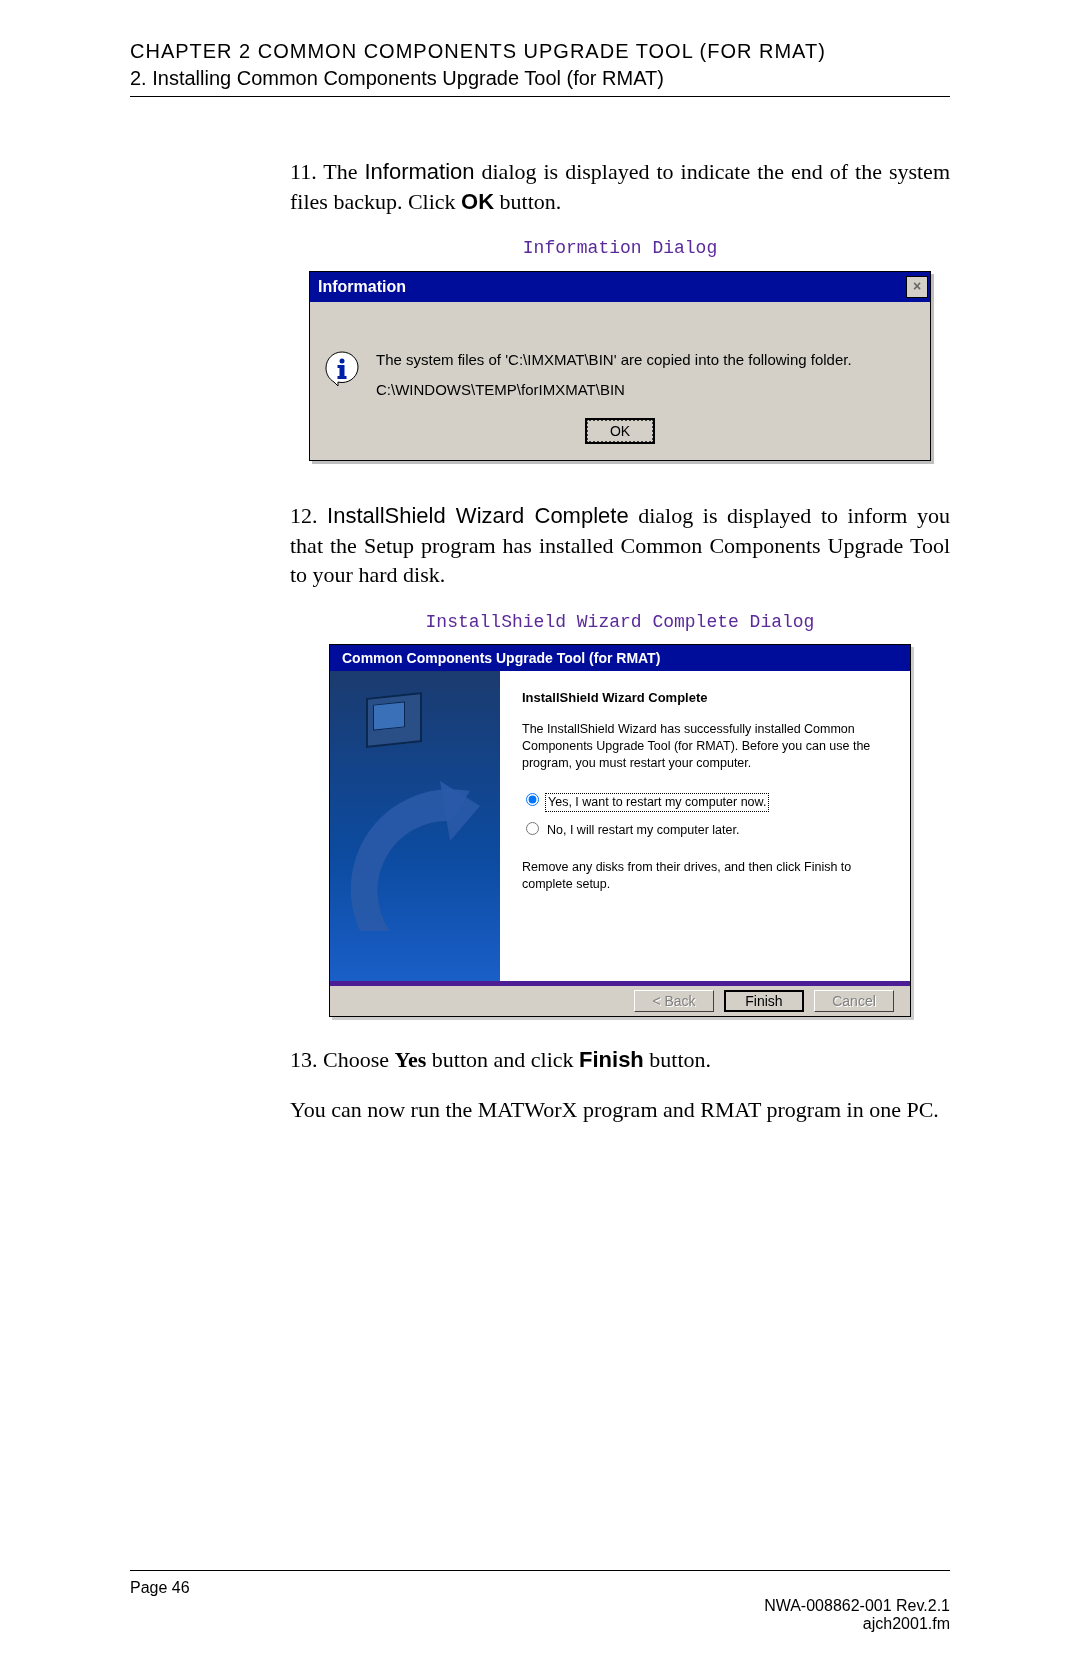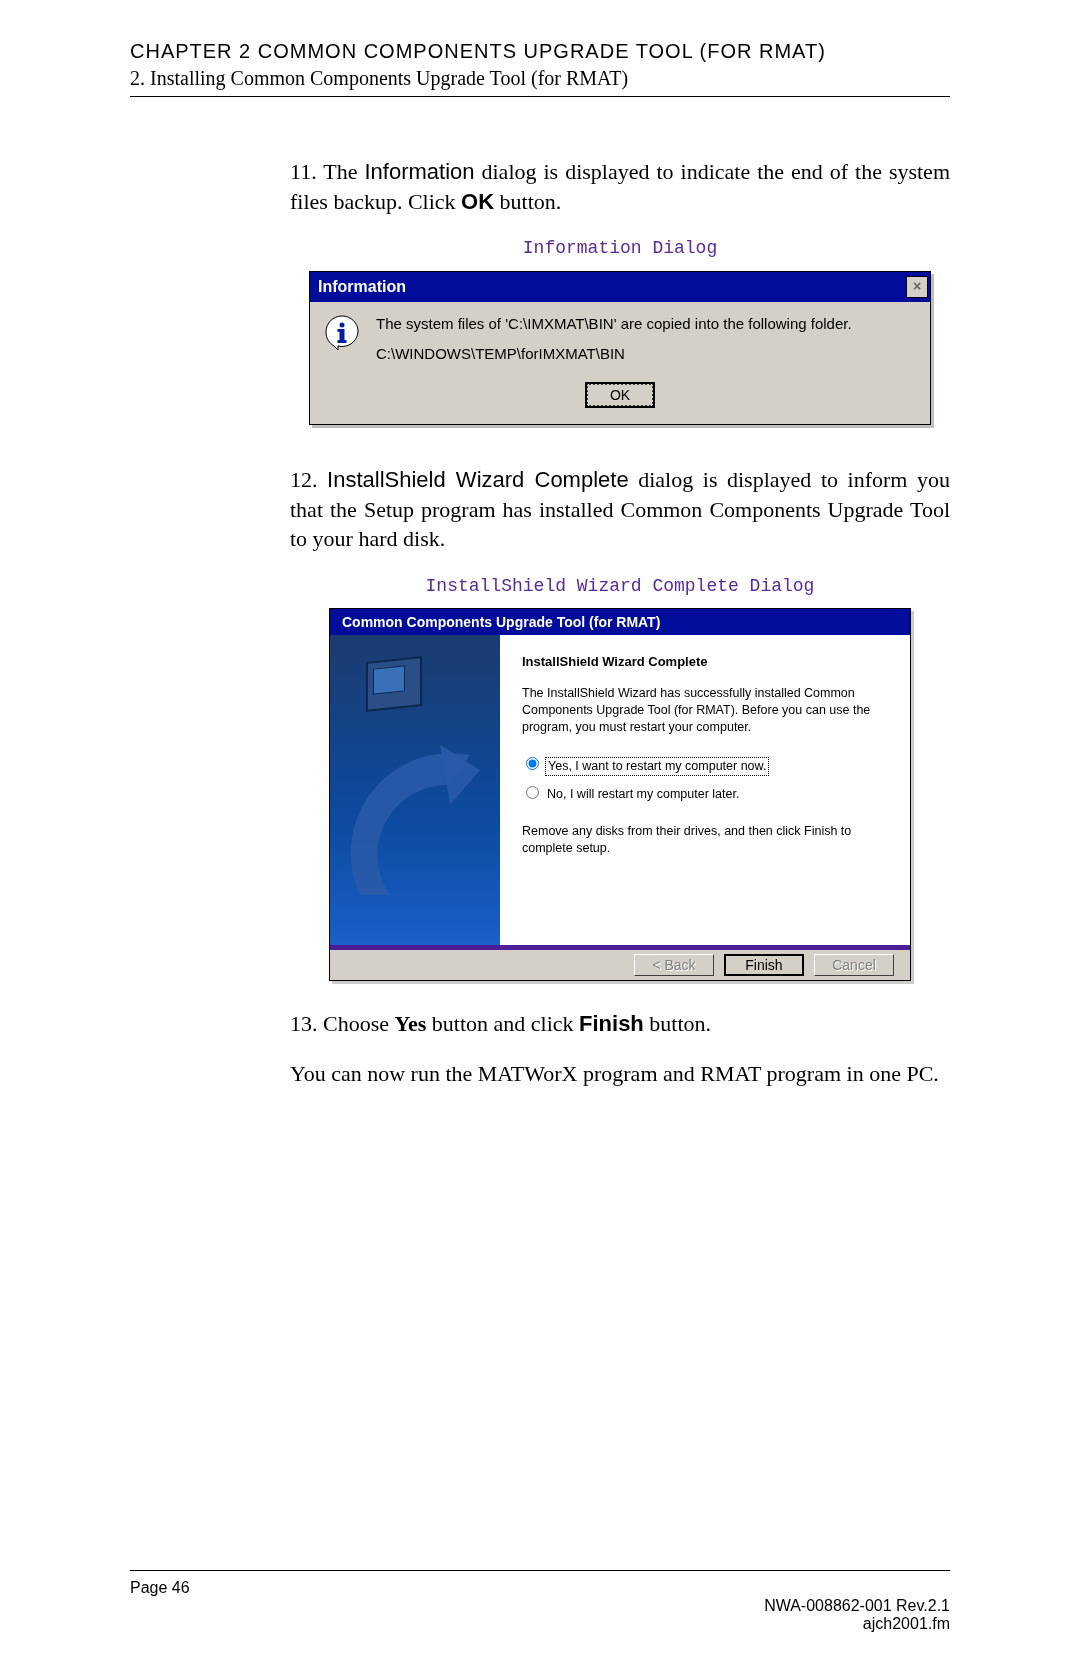--- a/index.html
+++ b/index.html
@@ -17,21 +17,21 @@
     min-height: 1669px;
   }
   .header-chapter {
     font-family: Arial, Helvetica, sans-serif;
     font-size: 20px;
     letter-spacing: 1px;
     text-align: left;
     margin-bottom: 4px;
   }
   .header-section {
-    font-family: Liberation Serif, serif;
+    font-family: Liberation Sans, sans-serif;
     font-size: 20px;
     margin-bottom: 6px;
   }
   .header-rule {
     border: none;
     border-top: 1.5px solid #000;
     margin: 0 0 60px 0;
   }
   .body-col {
     margin-left: 160px;
@@ -84,20 +84,21 @@
     color: #666;
     font-family: Arial, sans-serif;
     font-weight: bold;
   }
   .info-body {
     display: flex;
     padding: 12px 20px 14px 14px;
     gap: 12px;
     align-items: flex-start;
     background: #d4d0c8;
+    margin-top: 36px;
   }
   .info-icon-wrap {
     flex: 0 0 40px;
   }
   .info-text {
     font-size: 15px;
     line-height: 1.35;
     flex: 1;
   }
   .info-btn-row {

